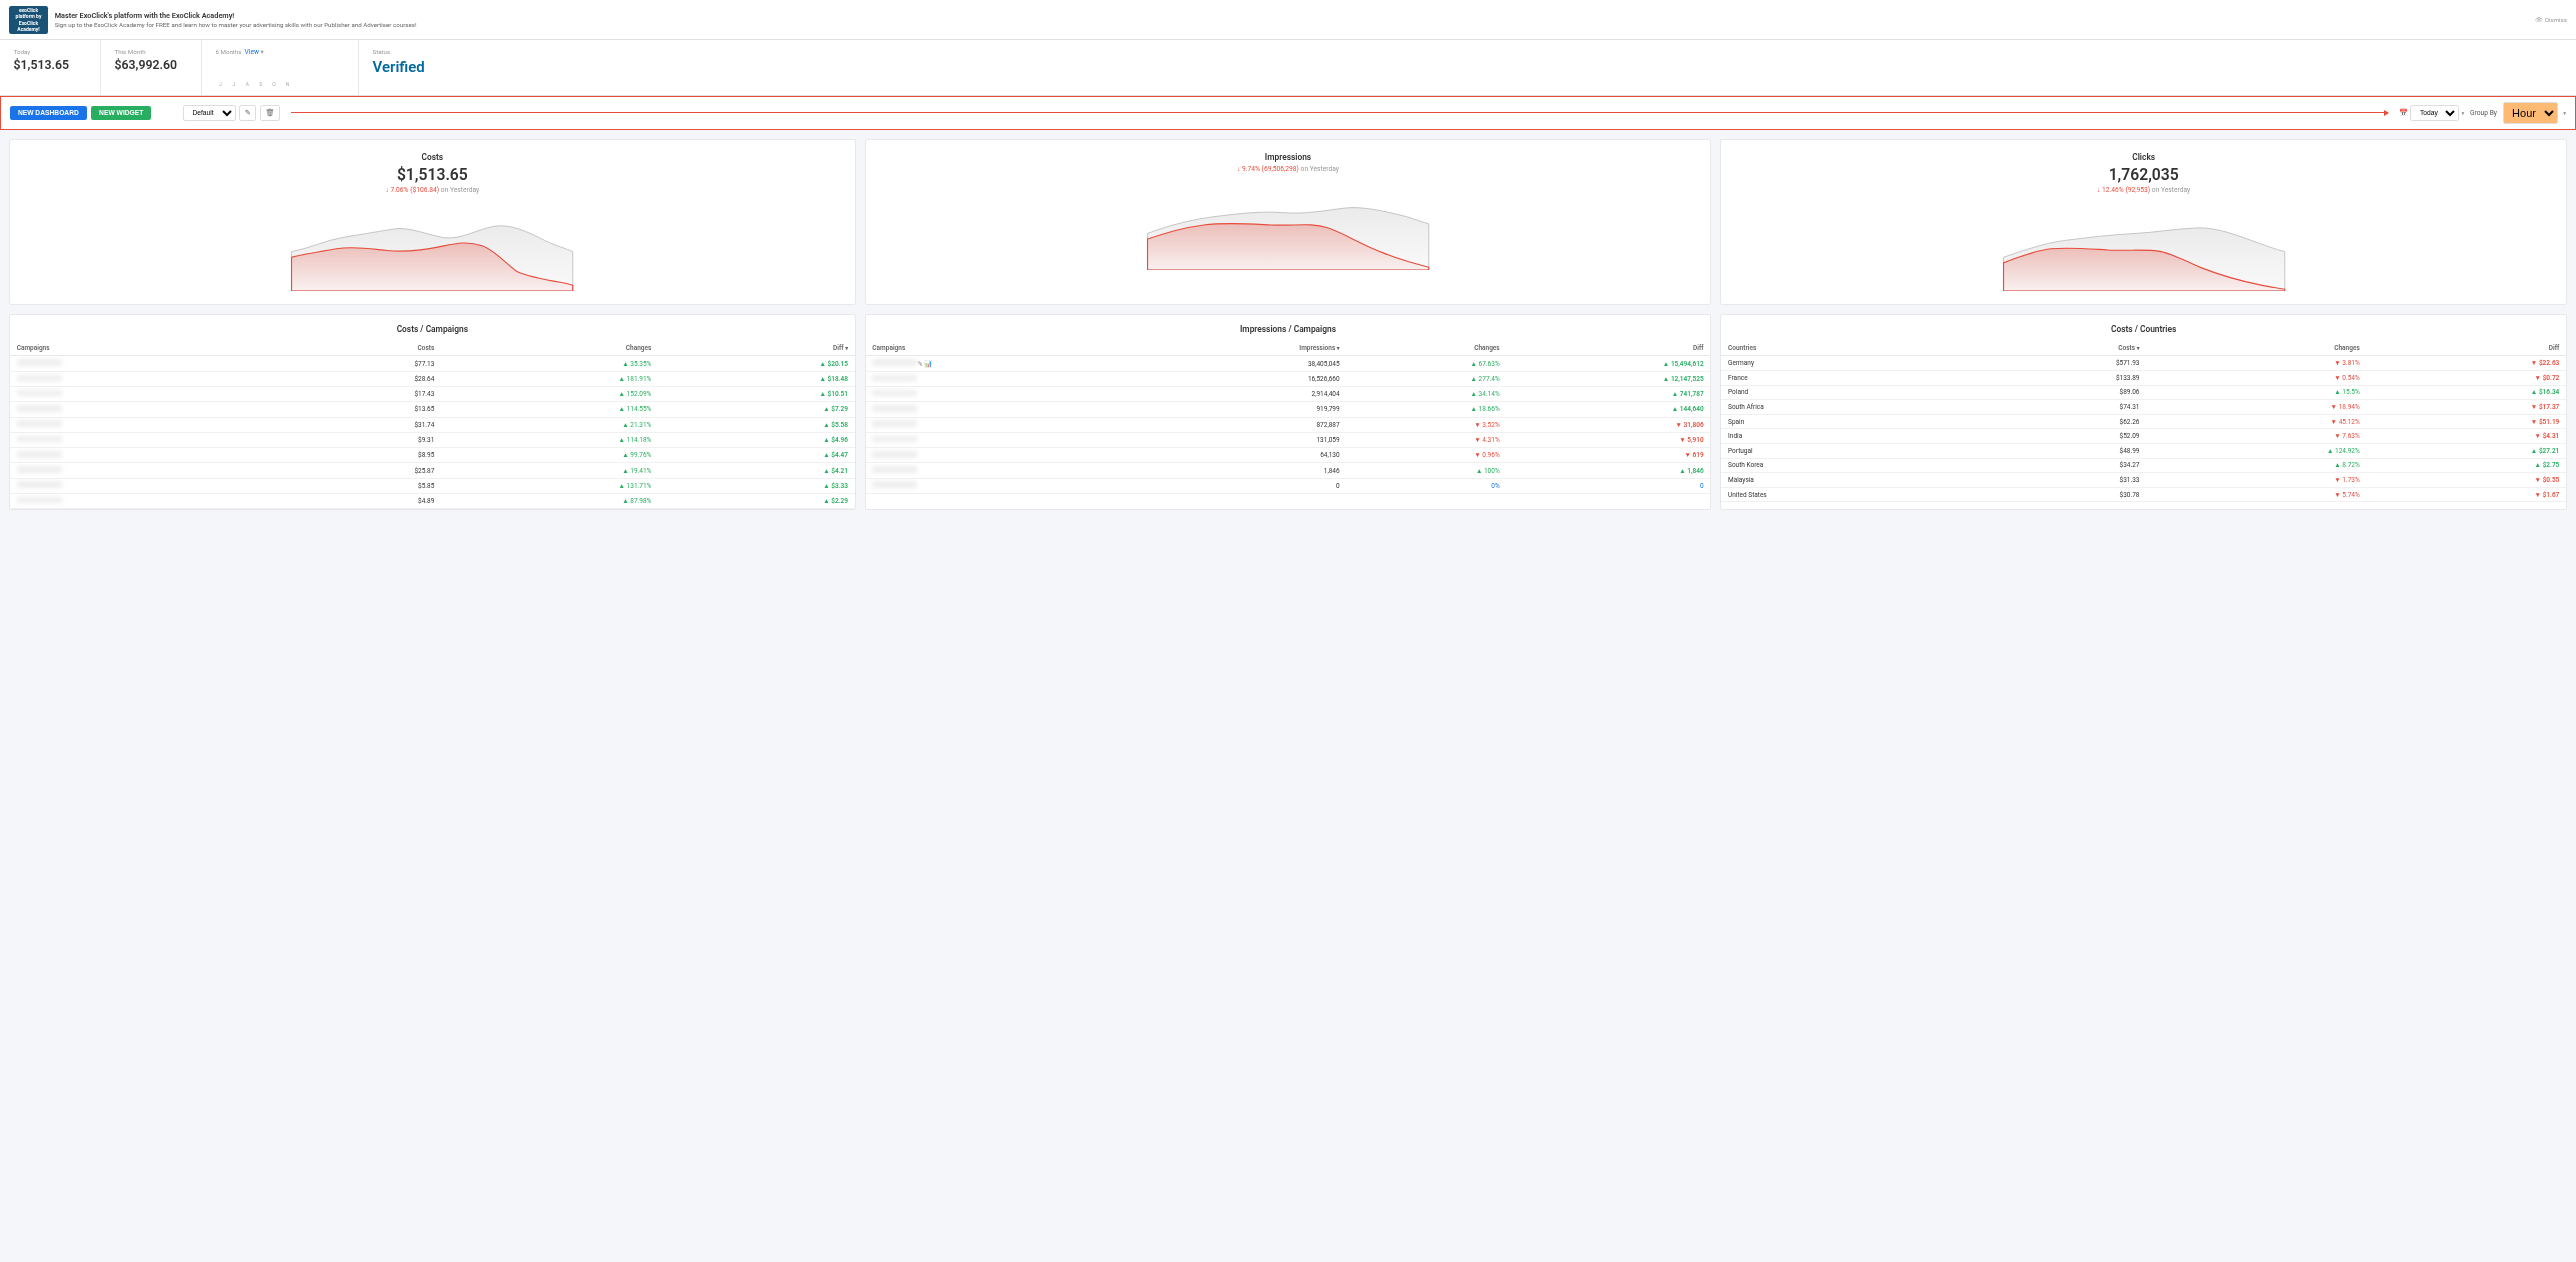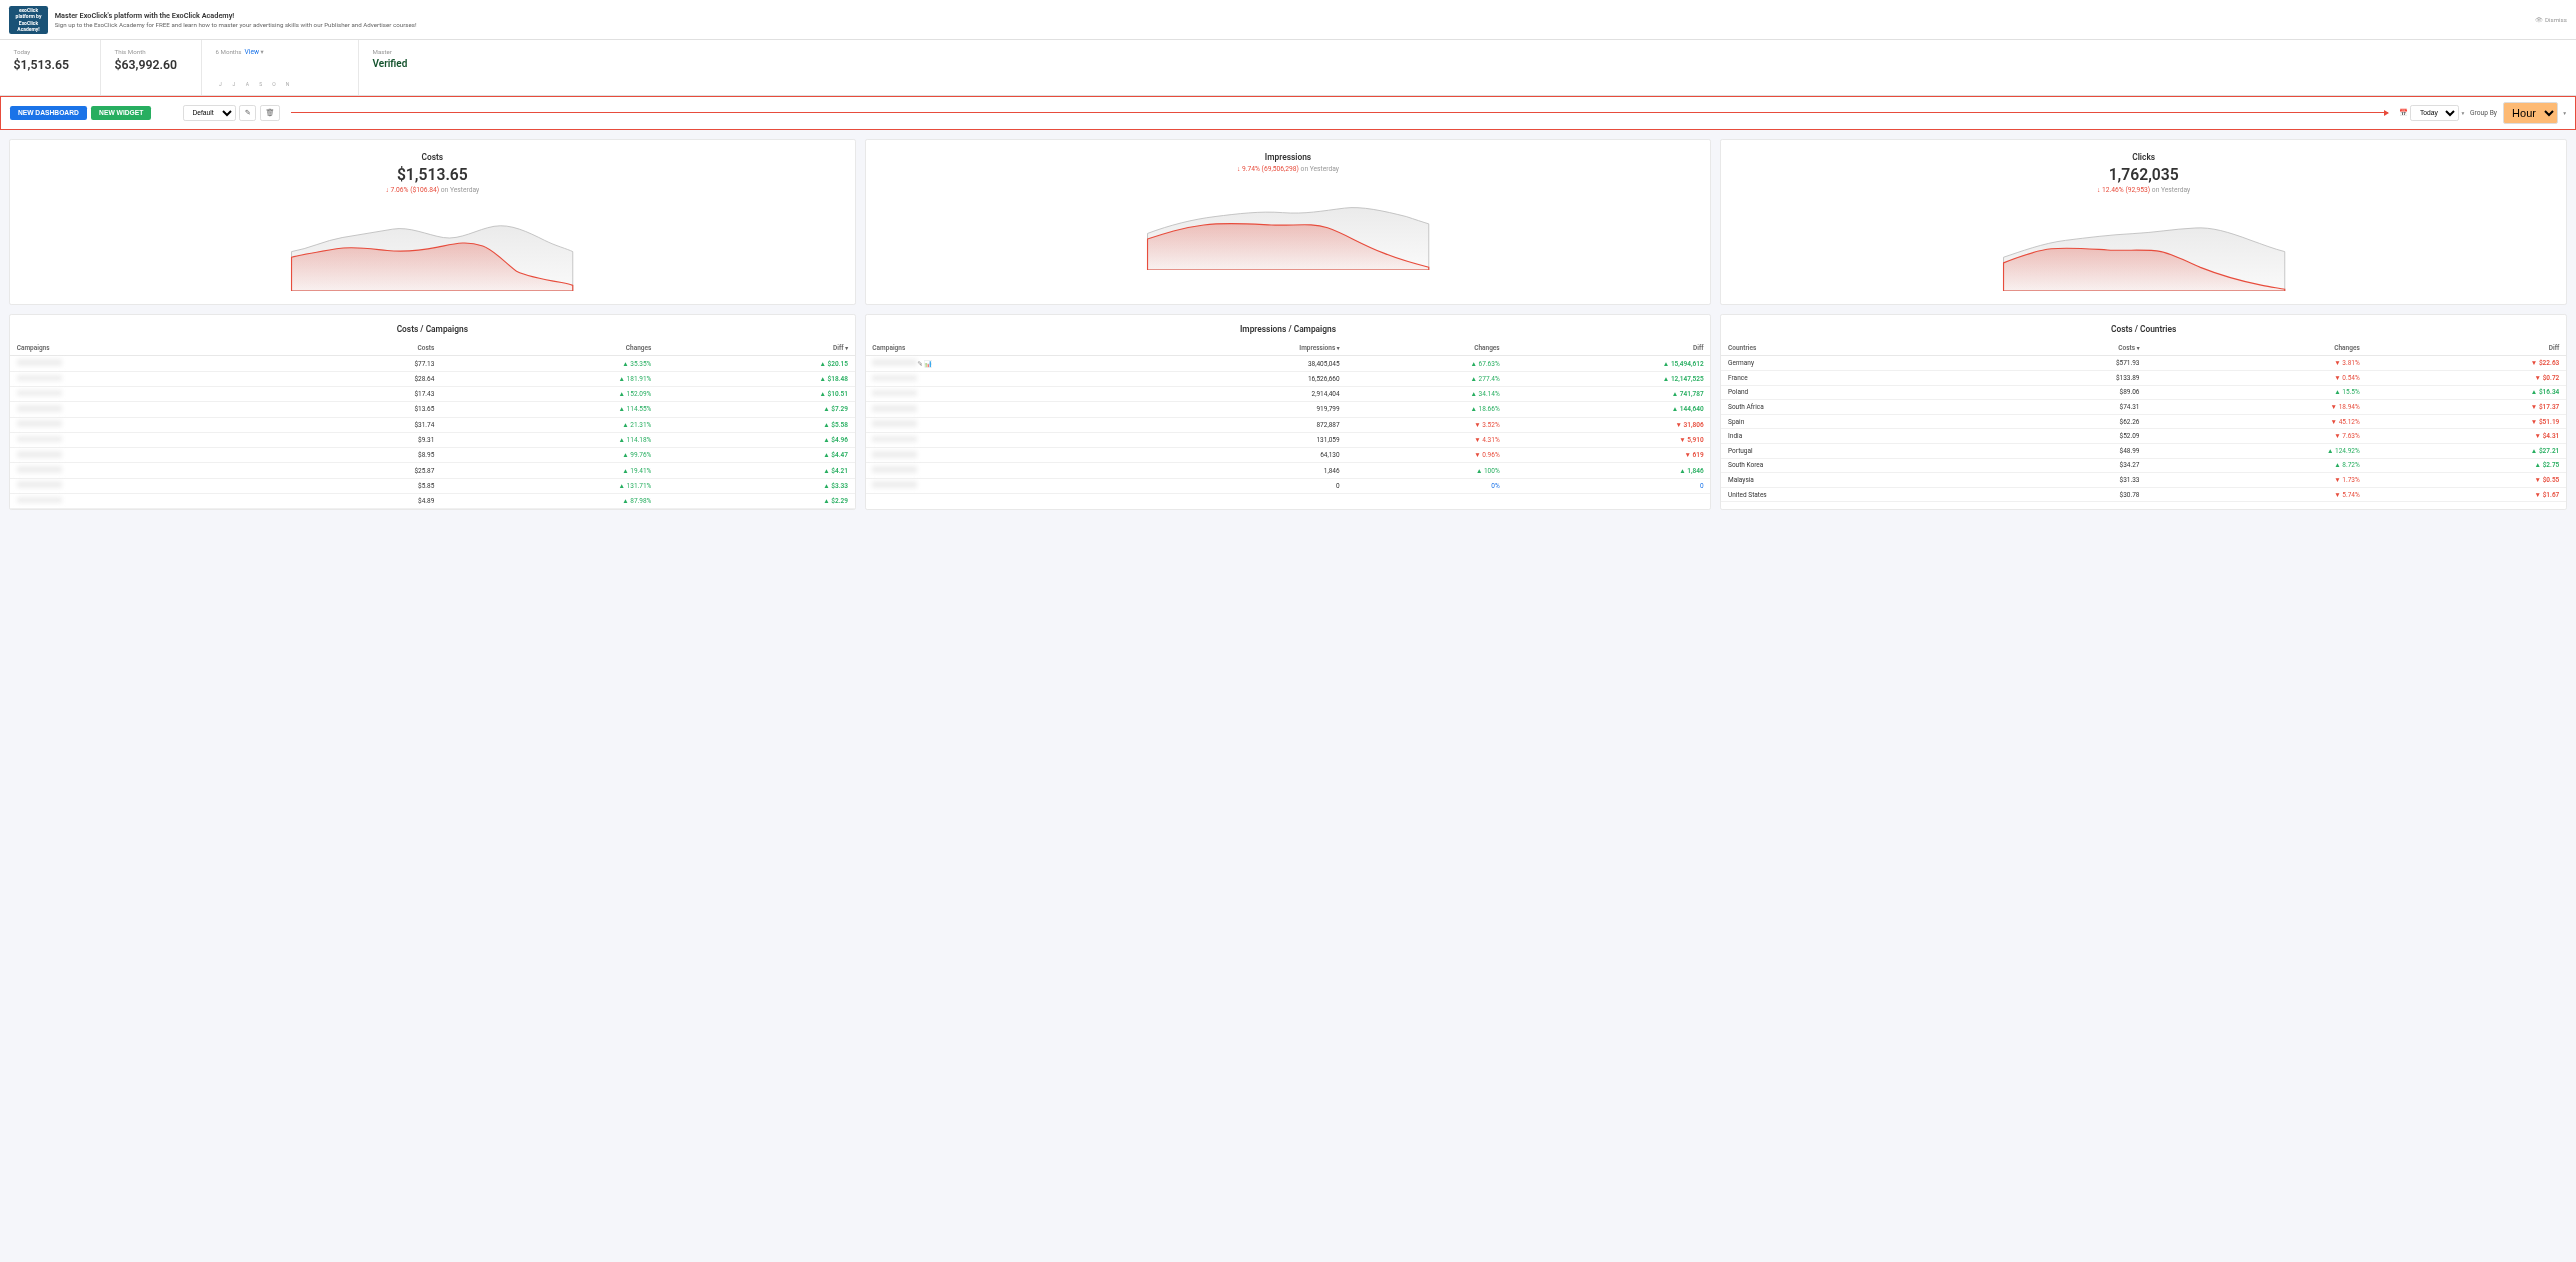--- a/index.html
+++ b/index.html
@@ -15,21 +15,21 @@
 
     
     .stats-row { display: flex; background: #fff; border-bottom: 0.6px solid #e0e0e0; }
     .stat-card { padding: 7.9px 13.5px; border-right: 0.6px solid #e8e8e8; min-width: 101px; }
     .stat-card.chart-card { min-width: 157px; }
     .stat-card.status-card { min-width: 123px; border-right: none; }
     .stat-label { font-size: 6.2px; color: #999; margin-bottom: 2.2px; }
     .stat-value { font-size: 12.3px; font-weight: 600; color: #333; }
     .stat-view-link { font-size: 6.7px; color: #1a73e8; text-decoration: none; cursor: pointer; }
     .stat-chart-area { display: flex; align-items: flex-end; gap: 3.4px; margin-top: 3.4px; }
-    .status-value { font-size: 10px; font-weight: 600; color: #14532d; }
+    .status-value { font-size: 15px; font-weight: 600; color: #0369a1; }
     .btn-new-dashboard { background: #1a73e8; color: #fff; border: none; padding: 3.9px 7.9px; border-radius: 2.2px; font-size: 6.7px; font-weight: 600; cursor: pointer; margin-right: 4.5px; }
     .btn-new-widget { background: #27ae60; color: #fff; border: none; padding: 3.9px 7.9px; border-radius: 2.2px; font-size: 6.7px; font-weight: 600; cursor: pointer; margin-right: 6.7px; }
     .toolbar-select-wrap { display: flex; align-items: center; gap: 3.4px; padding-left: 25px; }
     .toolbar-select { border: 0.6px solid #ddd; padding: 2.8px 4.5px; border-radius: 2.2px; font-size: 6.7px; background: #fff; }
     .toolbar-icon-btn { background: none; border: 0.6px solid #ddd; padding: 2.2px 4.5px; border-radius: 2.2px; cursor: pointer; color: #666; font-size: 7.3px; }
     .date-select { border: 0.6px solid #ddd; padding: 2.8px 4.5px; border-radius: 2.2px; font-size: 6.7px; background: #fff; cursor: pointer; }
     .hour-select { border: 0.6px solid #ddd; padding: 2.8px 4.5px; border-radius: 2.2px; font-size: 11px; background: #fdba74; cursor: pointer; }
 
     
     .main-content { padding: 9px; }
@@ -115,21 +115,21 @@
           <span style="font-size:5px;color:#aaa;">O</span>
         </div>
         <div style="display:flex;flex-direction:column;align-items:center;gap:1.1px;">
           <div style="width:10px;height:20%;background:#a8c8e8;border-radius:1.1px 1.1px 0 0;"></div>
           <span style="font-size:5px;color:#aaa;">N</span>
         </div>
       </div>
     </div>
   </div>
   <div class="stat-card status-card">
-    <div class="stat-label">Master</div>
+    <div class="stat-label">Status</div>
     <div class="status-value">Verified</div>
   </div>
 </div>
 
 <div style="display:flex;align-items:center;background:#fff;padding:5.6px 9px;border-bottom:0.6px solid #e0e0e0;border:1.1px solid #e74c3c;">
   <button class="btn-new-dashboard">NEW DASHBOARD</button>
   <button class="btn-new-widget">NEW WIDGET</button>
   <div class="toolbar-select-wrap">
     <select class="toolbar-select">
       <option>Default</option>

